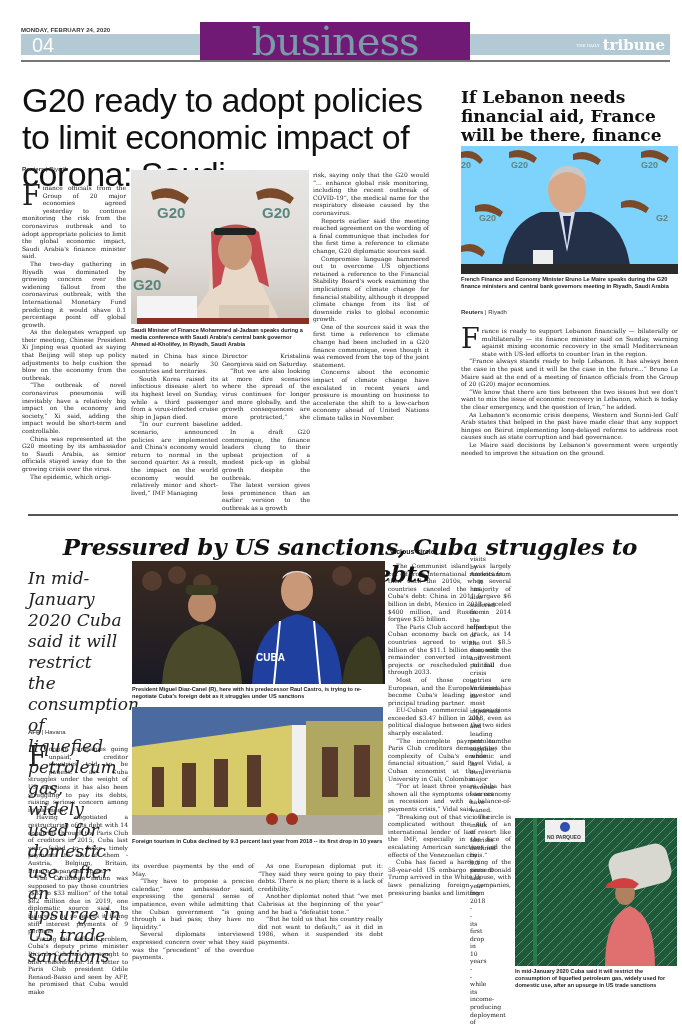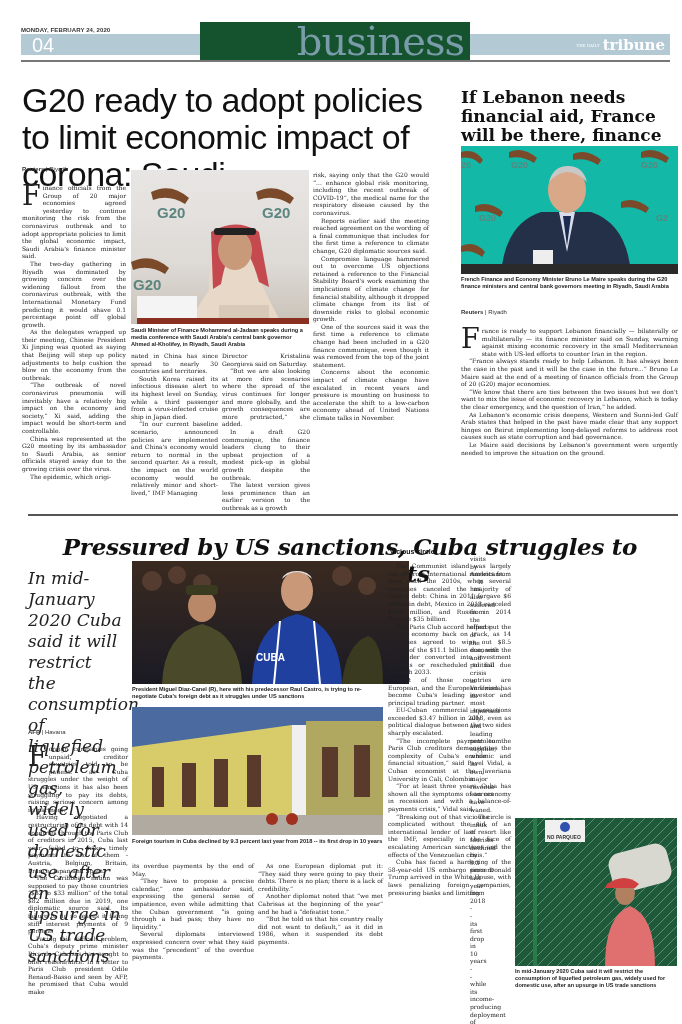--- a/index.html
+++ b/index.html
@@ -1,21 +1,21 @@
 <!DOCTYPE html>
 <html><head>
 <meta charset="utf-8">
 <style>
 *{box-sizing:border-box;margin:0;padding:0}
 body{width:682px;height:1024px;background:#fff;position:relative;overflow:hidden;font-family:"DejaVu Serif",serif;color:#222}
 .abs{position:absolute}
 .mast-date{left:21px;top:27px;font:bold 6px "Liberation Sans",sans-serif;color:#333;letter-spacing:.1px}
 .mast-bar{left:21px;top:34px;width:649px;height:21px;background:#b3c9d4}
 .mast-num{left:32px;top:34px;font:300 20px "Liberation Sans",sans-serif;color:#fff;line-height:22px}
-.mast-sec{left:200px;top:22px;width:270px;text-align:right;font:40px "DejaVu Serif",serif;color:#7a9ba9;background:#14532d;line-height:38px;letter-spacing:-1px;padding:0 6px}
+.mast-sec{left:200px;top:22px;width:270px;text-align:center;font:40px "DejaVu Serif",serif;color:#7a9ba9;background:#701a75;line-height:38px;letter-spacing:-1px;padding:0 6px}
 .mast-brand{right:17px;top:37px;font:bold 15px "DejaVu Serif",serif;color:#fff;line-height:16px}
 .mast-brand small{font-size:4px;display:inline-block;line-height:4px;vertical-align:middle;margin-right:3px;font-weight:normal}
 .mast-rule{left:21px;top:60px;width:649px;height:2px;background:#777}
 .h1{left:22px;top:82px;width:410px;font:34px "Liberation Sans",sans-serif;line-height:37px;color:#111;letter-spacing:-.5px}
 .h2{left:461px;top:88px;width:218px;font:bold 17px "DejaVu Serif",serif;line-height:19px;color:#111}
 .byline{font:6px "Liberation Sans",sans-serif;color:#333}
 .byline b{font-weight:bold}
 .col{font-size:6px;line-height:7.6px;text-align:justify;color:#222}
 .col p{text-indent:8px}
 .col p.drop{text-indent:0}
@@ -85,21 +85,21 @@
 </div>
 <div class="abs col" style="left:313px;top:171px;width:116px">
   <p style="text-indent:0">risk, saying only that the G20 would “... enhance global risk monitoring, including the recent outbreak of COVID-19”, the medical name for the respiratory disease caused by the coronavirus.</p>
   <p>Reports earlier said the meeting reached agreement on the wording of a final communique that includes for the first time a reference to climate change, G20 diplomatic sources said.</p>
   <p>Compromise language hammered out to overcome US objections retained a reference to the Financial Stability Board's work examining the implications of climate change for financial stability, although it dropped climate change from its list of downside risks to global economic growth.</p>
   <p>One of the sources said it was the first time a reference to climate change had been included in a G20 finance communique, even though it was removed from the top of the joint statement.</p>
   <p>Concerns about the economic impact of climate change have escalated in recent years and pressure is mounting on business to accelerate the shift to a low-carbon economy ahead of United Nations climate talks in November.</p>
 </div>
 
 <div class="abs h2">If Lebanon needs financial aid, France will be there, finance minister says</div>
-<div class="abs photo" style="left:461px;top:146px;width:217px;height:128px;background:#14b8a6">
+<div class="abs photo" style="left:461px;top:146px;width:217px;height:128px;background:#7dd3fc">
   <svg width="217" height="128">
     <g fill="#7a4a2a">
         <path d="M0 6 q14 -4 22 8 l-3 4 q-8 -8 -19 -6z"></path>
         <path d="M48 6 q14 -6 28 6 l-3 5 q-12 -8 -25 -5z"></path>
         <path d="M112 8 q14 -6 28 6 l-3 5 q-12 -8 -25 -5z"></path>
         <path d="M180 6 q14 -6 28 6 l-3 5 q-12 -8 -25 -5z"></path>
         <path d="M14 60 q14 -6 28 6 l-3 5 q-12 -8 -25 -5z"></path>
         <path d="M160 56 q14 -6 28 6 l-3 5 q-12 -8 -25 -5z"></path>
         <path d="M0 100 q14 -6 24 6 l-3 5 q-10 -8 -21 -5z"></path>
       </g>
@@ -135,21 +135,21 @@
 <div class="abs pull">In mid-January 2020 Cuba said it will restrict the consumption of liquefied petroleum gas, widely used for domestic use, after an upsurge in US trade sanctions</div>
 <div class="abs byline" style="left:28px;top:729px"><b>AFP</b> | <span>Havana</span></div>
 
 <div class="abs col" style="left:28px;top:745px;width:100px">
   <p class="drop">Foreign companies going unpaid, creditor countries told to be patient: as Cuba struggles under the weight of US sanctions it has also been struggling to pay its debts, raising serious concern among its partners.</p>
   <p>Having negotiated a restructuring of its debt with 14 countries through the Paris Club of creditors in 2015, Cuba last year failed to make timely payments to six of them - Austria, Belgium, Britain, France, Japan and Spain.</p>
   <p>The Caribbean nation was supposed to pay those countries “$32 to $33 million” of the total $82 million due in 2019, one diplomatic source said. Its failure to do so leaves it facing stiff interest payments of 9 percent.</p>
   <p>Facing this difficult problem, Cuba's deputy prime minister Ricardo Cabrisas has sought to offer reassurance. In a letter to Paris Club president Odile Renaud-Basso and seen by AFP, he promised that Cuba would make</p>
 </div>
 
-<div class="abs photo" style="left:132px;top:561px;width:277px;height:123px;background:linear-gradient(180deg,#3a2a20,#1a1a24)">
+<div class="abs photo" style="left:132px;top:561px;width:253px;height:123px;background:linear-gradient(180deg,#3a2a20,#1a1a24)">
   <svg width="251" height="123">
     <g fill="#6a4a3a" opacity=".6">
         <circle cx="20" cy="20" r="10"></circle>
         <circle cx="45" cy="14" r="9"></circle>
         <circle cx="70" cy="22" r="9"></circle>
         <circle cx="210" cy="15" r="10"></circle>
         <circle cx="235" cy="25" r="9"></circle>
       </g>
     <path d="M30 123 q2 -50 40 -60 q38 10 40 60z" fill="#4a4a2a"></path>
     <ellipse cx="70" cy="45" rx="14" ry="16" fill="#b88868"></ellipse>

